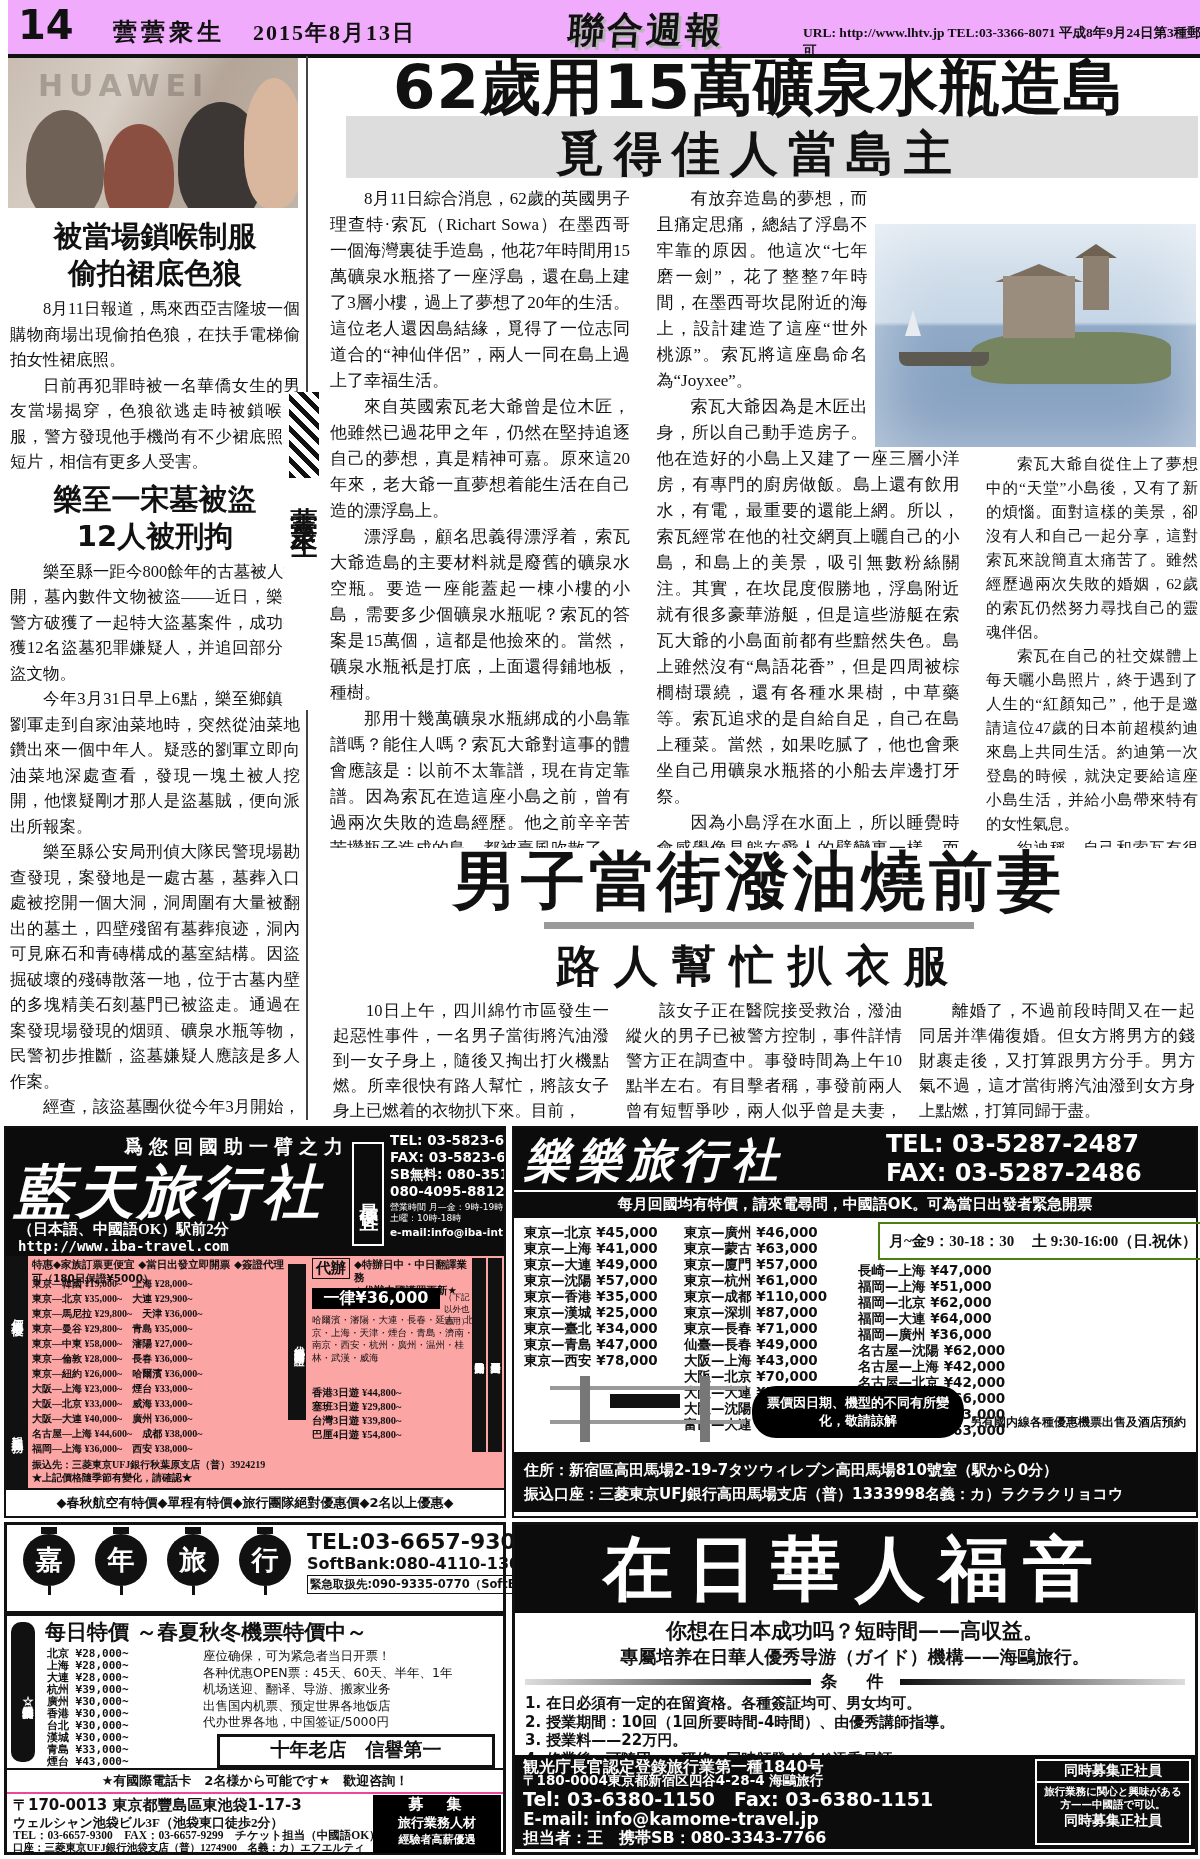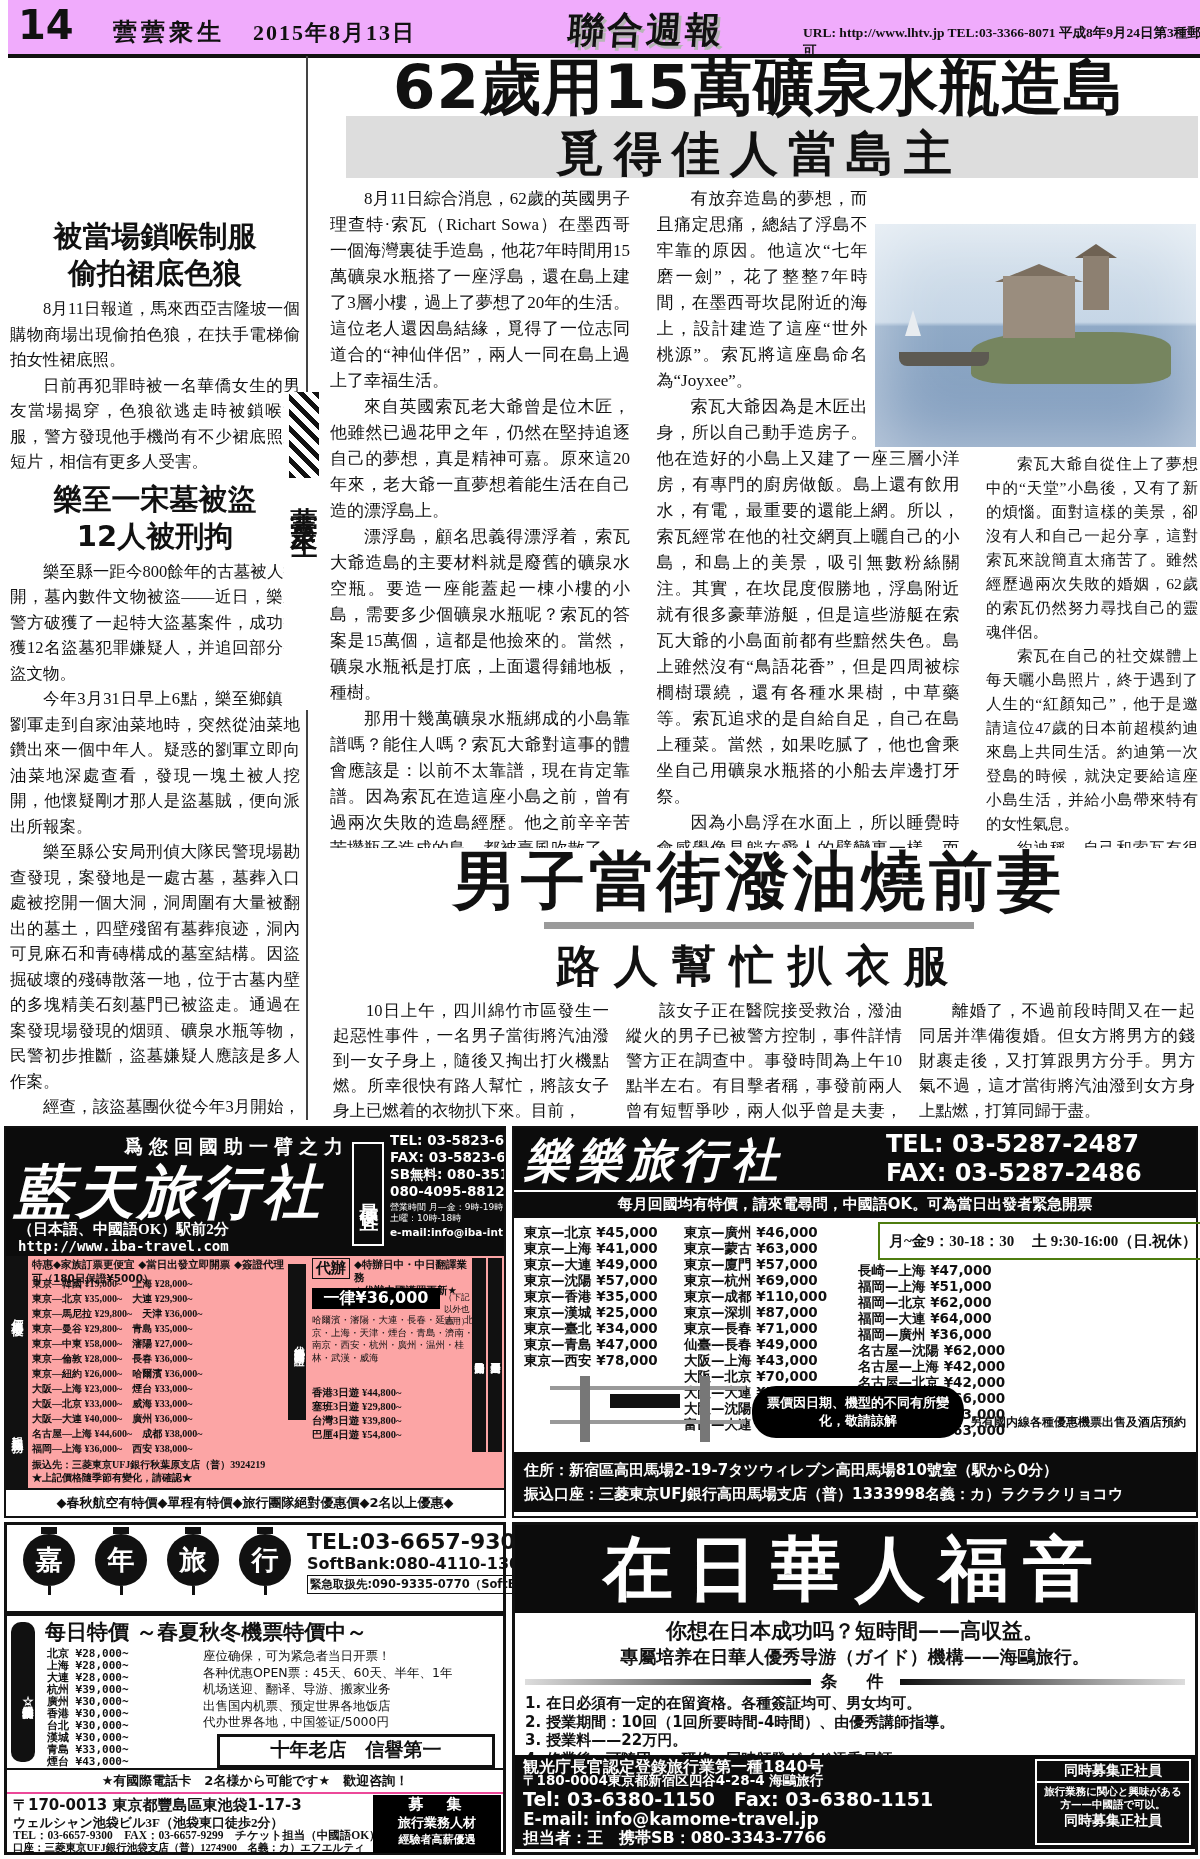--- a/index.html
+++ b/index.html
@@ -191,20 +191,27 @@
 <div class="page">
 
   <div class="abs" id="hdr">
     <div class="pgnum">14</div>
     <div class="hsec">蕓蕓衆生</div>
     <div class="hdate">2015年8月13日</div>
     <div class="mast">聯合週報</div>
     <div class="hinfo">URL: http://www.lhtv.jp  TEL:03-3366-8071  平成8年9月24日第3種郵便物認可</div>
   </div>
 
+  <div class="abs" id="leftphoto">
+    <div class="ph-sign">HUAWEI</div>
+    <div class="blob" style="left:18px;top:52px;width:78px;height:110px;background:#6f6156;"></div>
+    <div class="blob" style="left:96px;top:66px;width:70px;height:100px;background:#8a4f41;"></div>
+    <div class="blob" style="left:170px;top:44px;width:86px;height:120px;background:#3c3734;"></div>
+    <div class="blob" style="left:236px;top:20px;width:60px;height:130px;background:#d9b79e;"></div>
+  </div>
 
   <div class="abs" id="leftcol">
     <div class="lc-title">
       <div>被當場鎖喉制服</div>
       <div>偷拍裙底色狼</div>
     </div>
     <div class="lc-text">
         <p>8月11日報道，馬來西亞吉隆坡一個購物商場出現偷拍色狼，在扶手電梯偷拍女性裙底照。</p>
         <p>日前再犯罪時被一名華僑女生的男友當場揭穿，色狼欲逃走時被鎖喉制服，警方發現他手機尚有不少裙底照及短片，相信有更多人受害。</p>
       </div>
@@ -360,21 +367,21 @@
           <div>東京—香港 ¥35,000</div>
           <div>東京—漢城 ¥25,000</div>
           <div>東京—臺北 ¥34,000</div>
           <div>東京—青島 ¥47,000</div>
           <div>東京—西安 ¥78,000</div>
         </div>
       <div class="ll-col" style="left:170px;top:6px;width:168px;">
           <div>東京—廣州 ¥46,000</div>
           <div>東京—蒙古 ¥63,000</div>
           <div>東京—廈門 ¥57,000</div>
-          <div>東京—杭州 ¥69,000</div>
+          <div>東京—杭州 ¥61,000</div>
           <div>東京—成都 ¥110,000</div>
           <div>東京—深圳 ¥87,000</div>
           <div>東京—長春 ¥71,000</div>
           <div>仙臺—長春 ¥49,000</div>
           <div>大阪—上海 ¥43,000</div>
           <div>大阪—北京 ¥70,000</div>
           <div>大阪—大連 ¥59,000</div>
           <div>大阪—沈陽 ¥60,000</div>
           <div>富山—大連 ¥60,000</div>
         </div>

